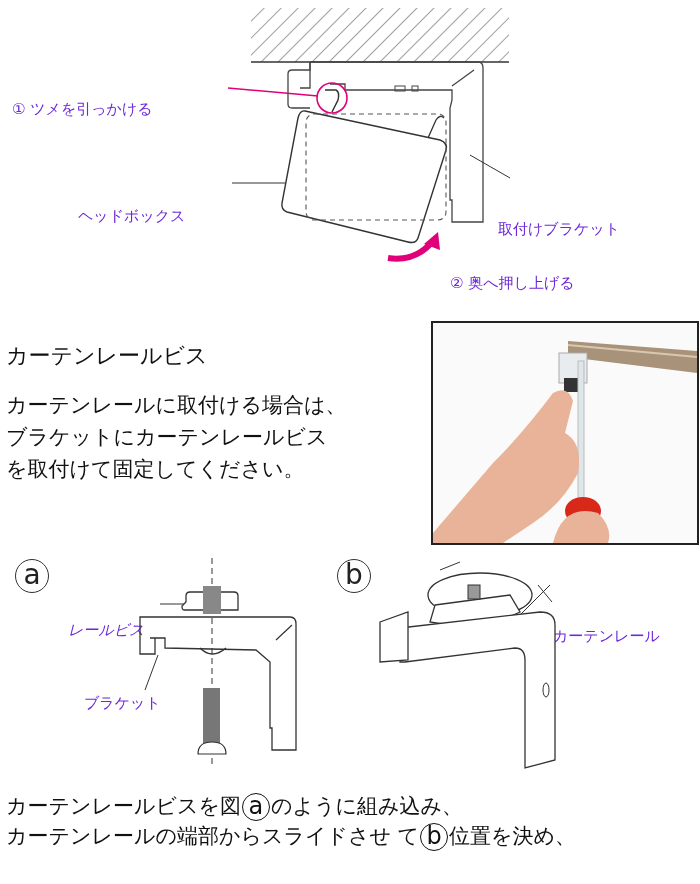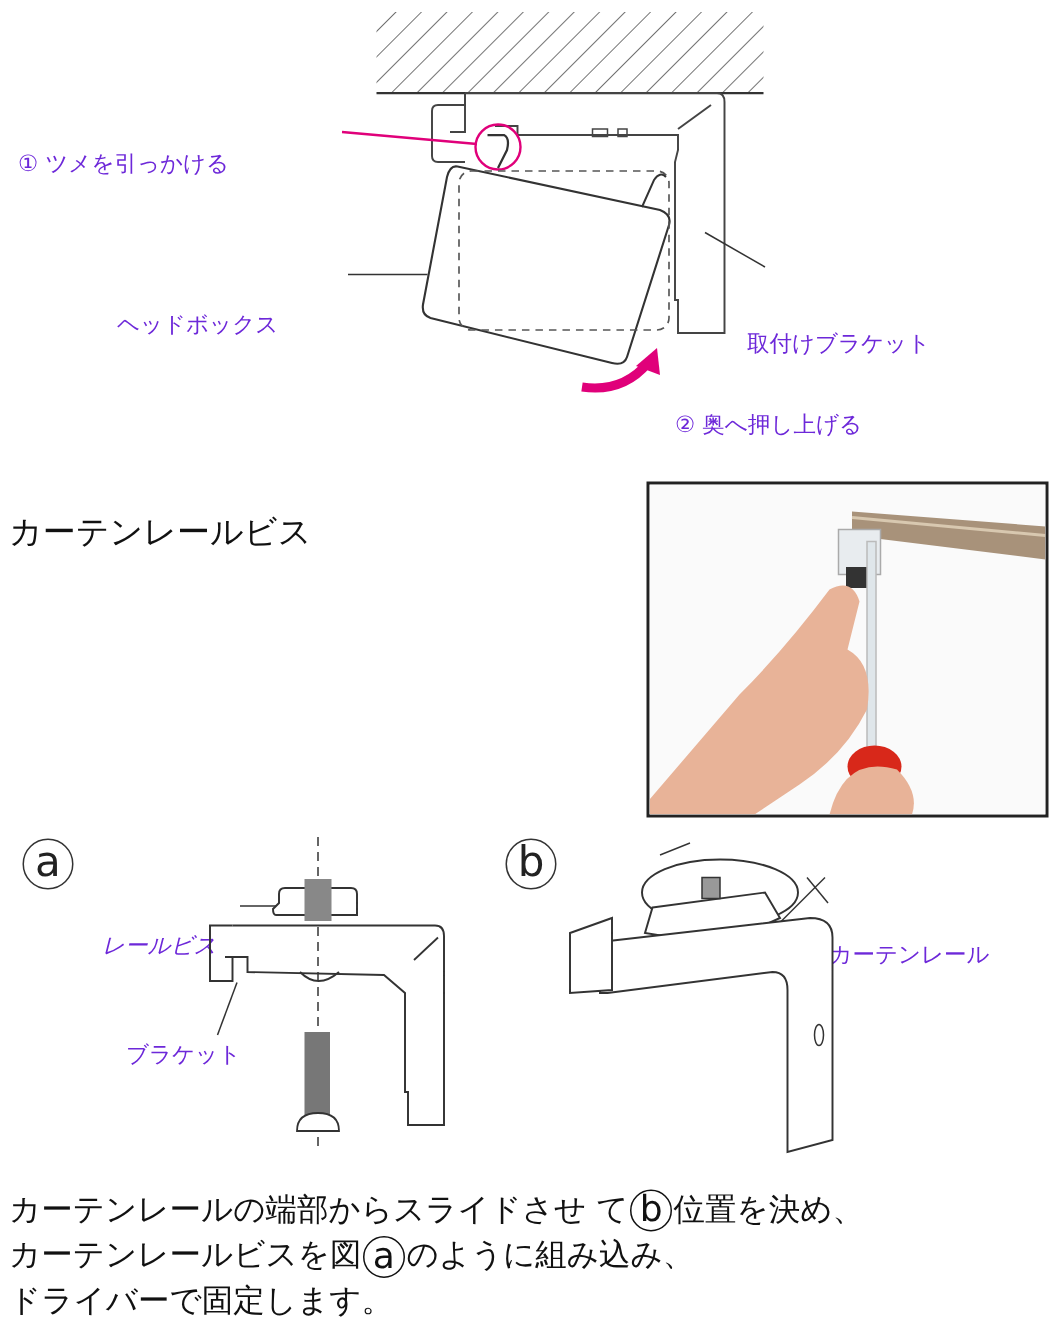--- a/index.html
+++ b/index.html
@@ -54,20 +54,23 @@
   </svg>
 
   <div class="abs lbl" style="left:12px;top:66px;">① ツメを引っかける</div>
   <div class="abs lbl" style="left:78px;top:173px;">ヘッドボックス</div>
   <div class="abs lbl" style="left:498px;top:186px;text-align:center;">取付けブラケット</div>
   <div class="abs lbl" style="left:450px;top:240px;text-align:center;">② 奥へ押し上げる</div>
 </div>
 
 <div class="abs title" style="left:6px;top:345px;">カーテンレールビス</div>
 <div class="abs para" style="left:6px;top:389px;">
+  <div>カーテンレールに取付ける場合は、</div>
+  <div>ブラケットにカーテンレールビス</div>
+  <div>を取付けて固定してください。</div>
 </div>
 
 <div class="abs photo" style="left:431px;top:321px;width:264px;height:220px;">
   <svg width="264" height="220" style="left:0;top:0">
     <rect width="264" height="220" fill="#fafafa"></rect>
     <polygon points="135,18 264,28 264,50 135,34" fill="#a8927a"></polygon>
     <line x1="135" y1="22" x2="264" y2="34" stroke="#d8c8b0" stroke-width="2"></line>
     <rect x="126" y="30" width="28" height="30" fill="#e8ecef" stroke="#aaa"></rect>
     <rect x="131" y="55" width="16" height="14" fill="#333"></rect>
     <rect x="145" y="38" width="6" height="140" fill="#dfe6ea" stroke="#bbb"></rect>
@@ -107,19 +110,18 @@
     <path d="M115 55 L190 45 L200 62 L160 80 L110 72 Z" fill="#fff" stroke="#333" stroke-width="1.3"></path>
     <rect x="148" y="35" width="12" height="14" fill="#999" stroke="#333"></rect>
     <path d="M80 78 L220 62 Q235 62 235 75 L235 210 L205 218 L205 110 Q205 98 195 98 L85 112 L80 112 Z" fill="#fff" stroke="#333" stroke-width="1.3"></path>
     <path d="M60 72 L88 62 L88 110 L60 112 Z" fill="#fff" stroke="#333" stroke-width="1.3"></path>
     <ellipse cx="226" cy="140" rx="3" ry="7" fill="none" stroke="#333"></ellipse>
   </svg>
 </div>
 
 <div class="abs bodytext" style="left:6px;top:791px;">
   <div>
+    <span>カーテンレールビスを図</span><span class="inl-circ">a</span><span>のように組み込み、</span>
+  </div>
+  <div>
     <span>カーテンレールの端部からスライドさせ て</span><span class="inl-circ">b</span><span>位置を決め、</span>
   </div>
-  <div>
-    <span>カーテンレールビスを図</span><span class="inl-circ">a</span><span>のように組み込み、</span>
-  </div>
-  <div>ドライバーで固定します。</div>
 </div>
 
 </body></html>

